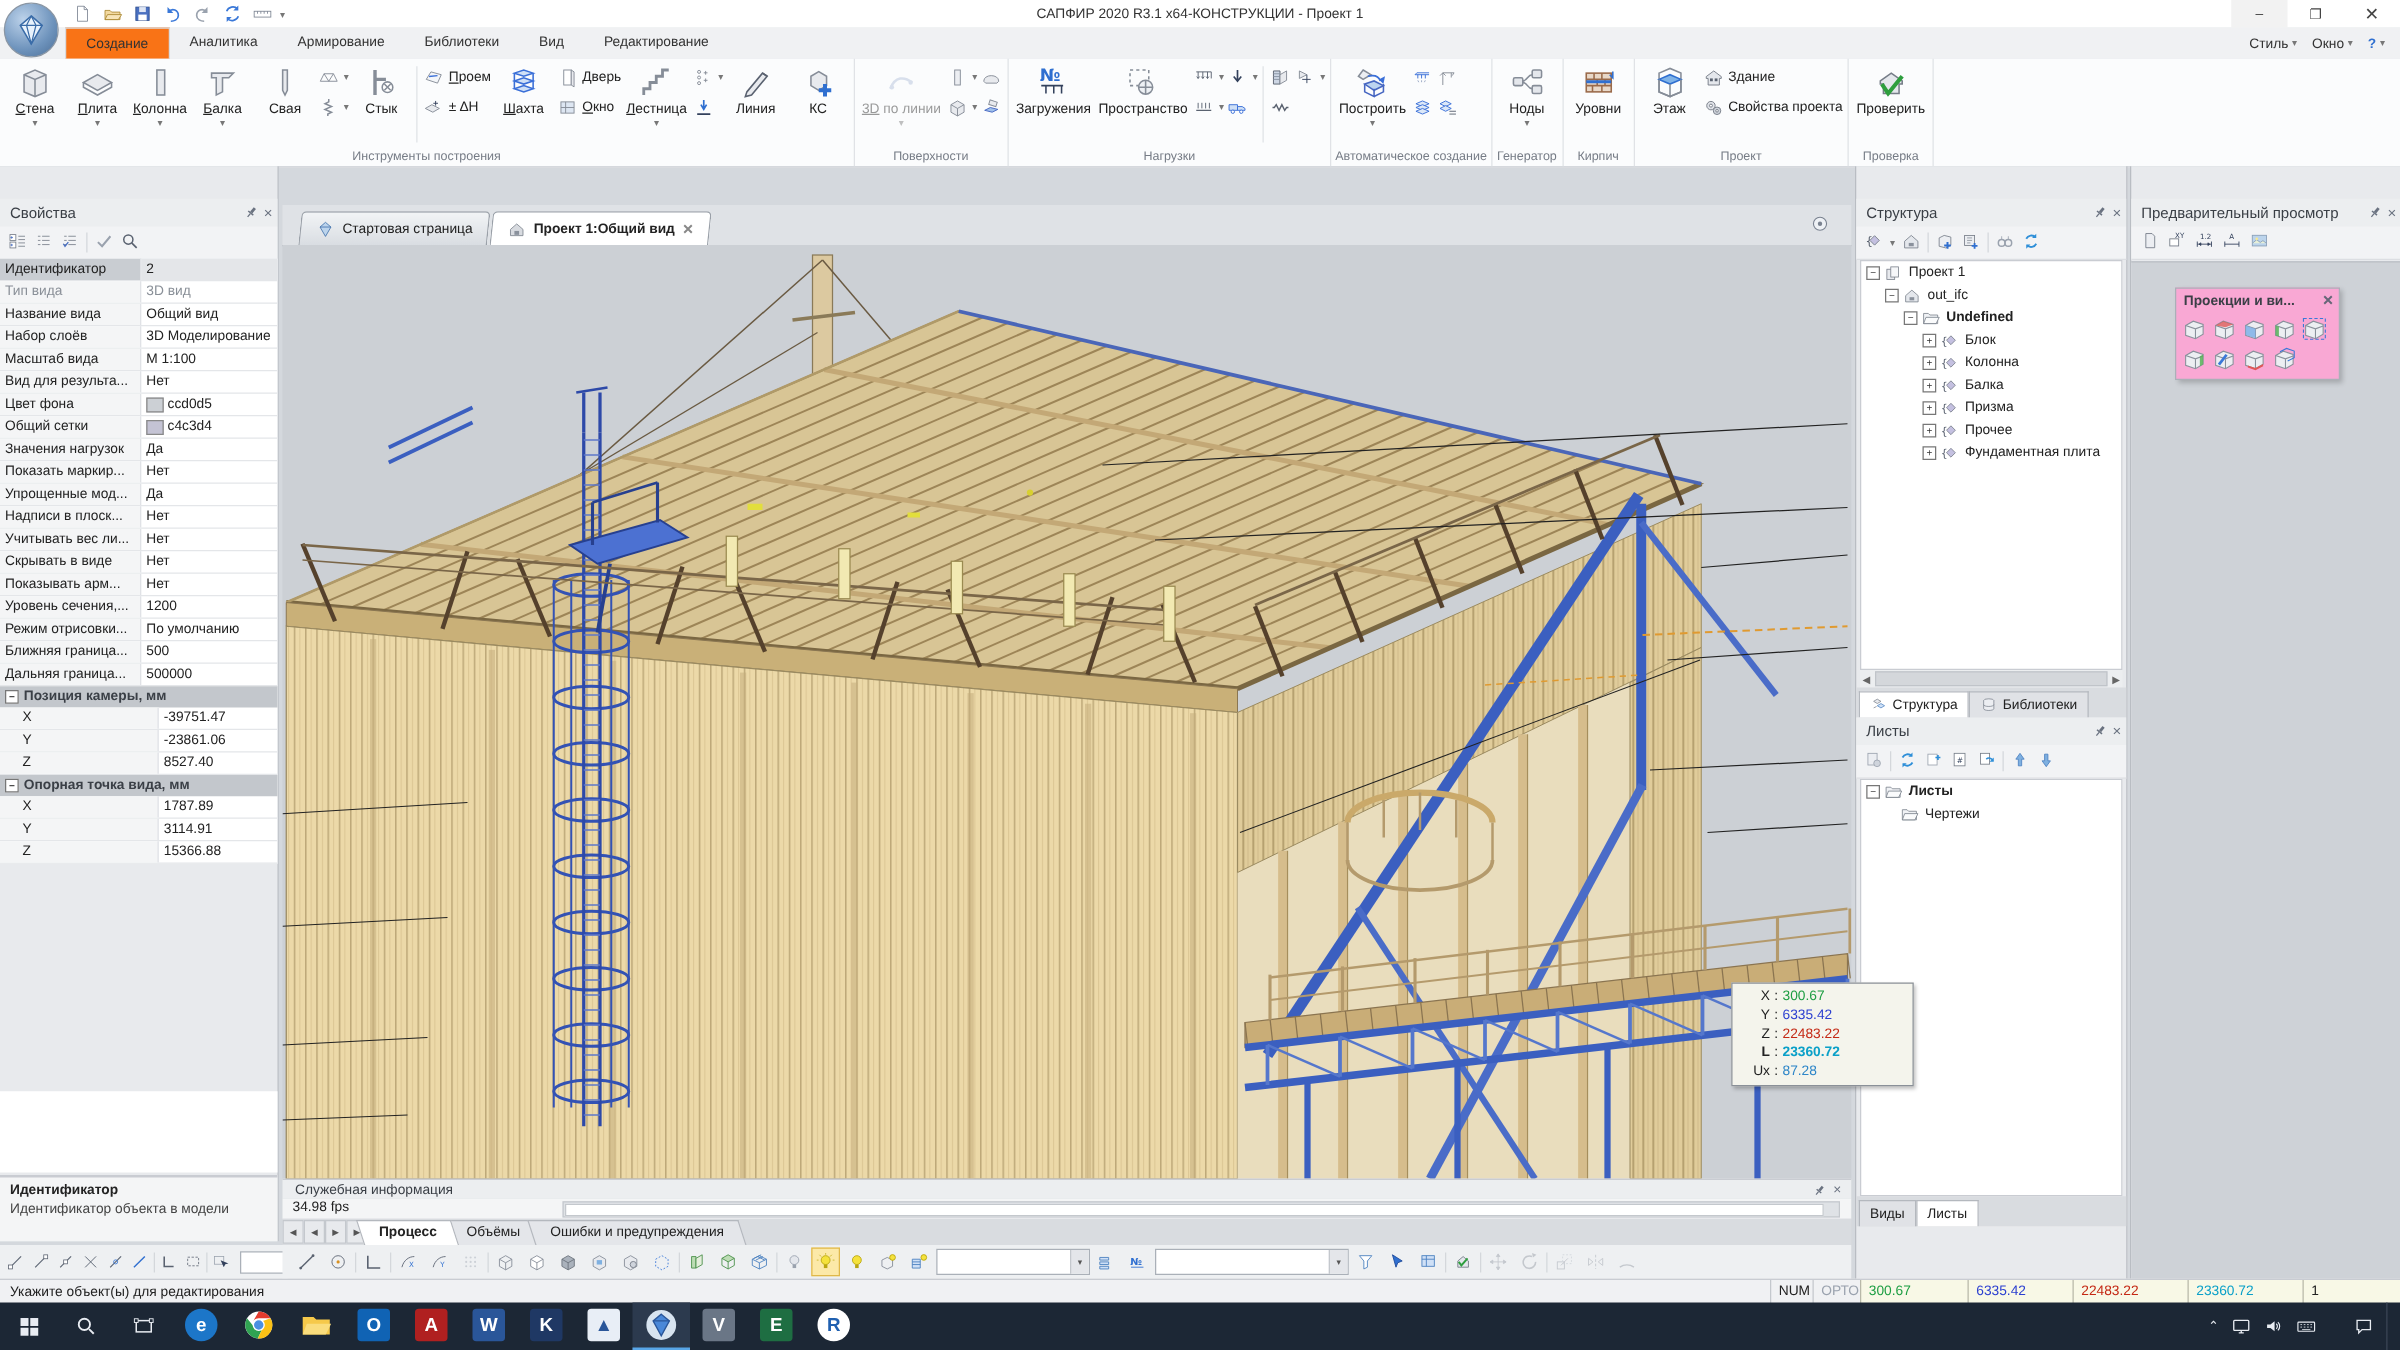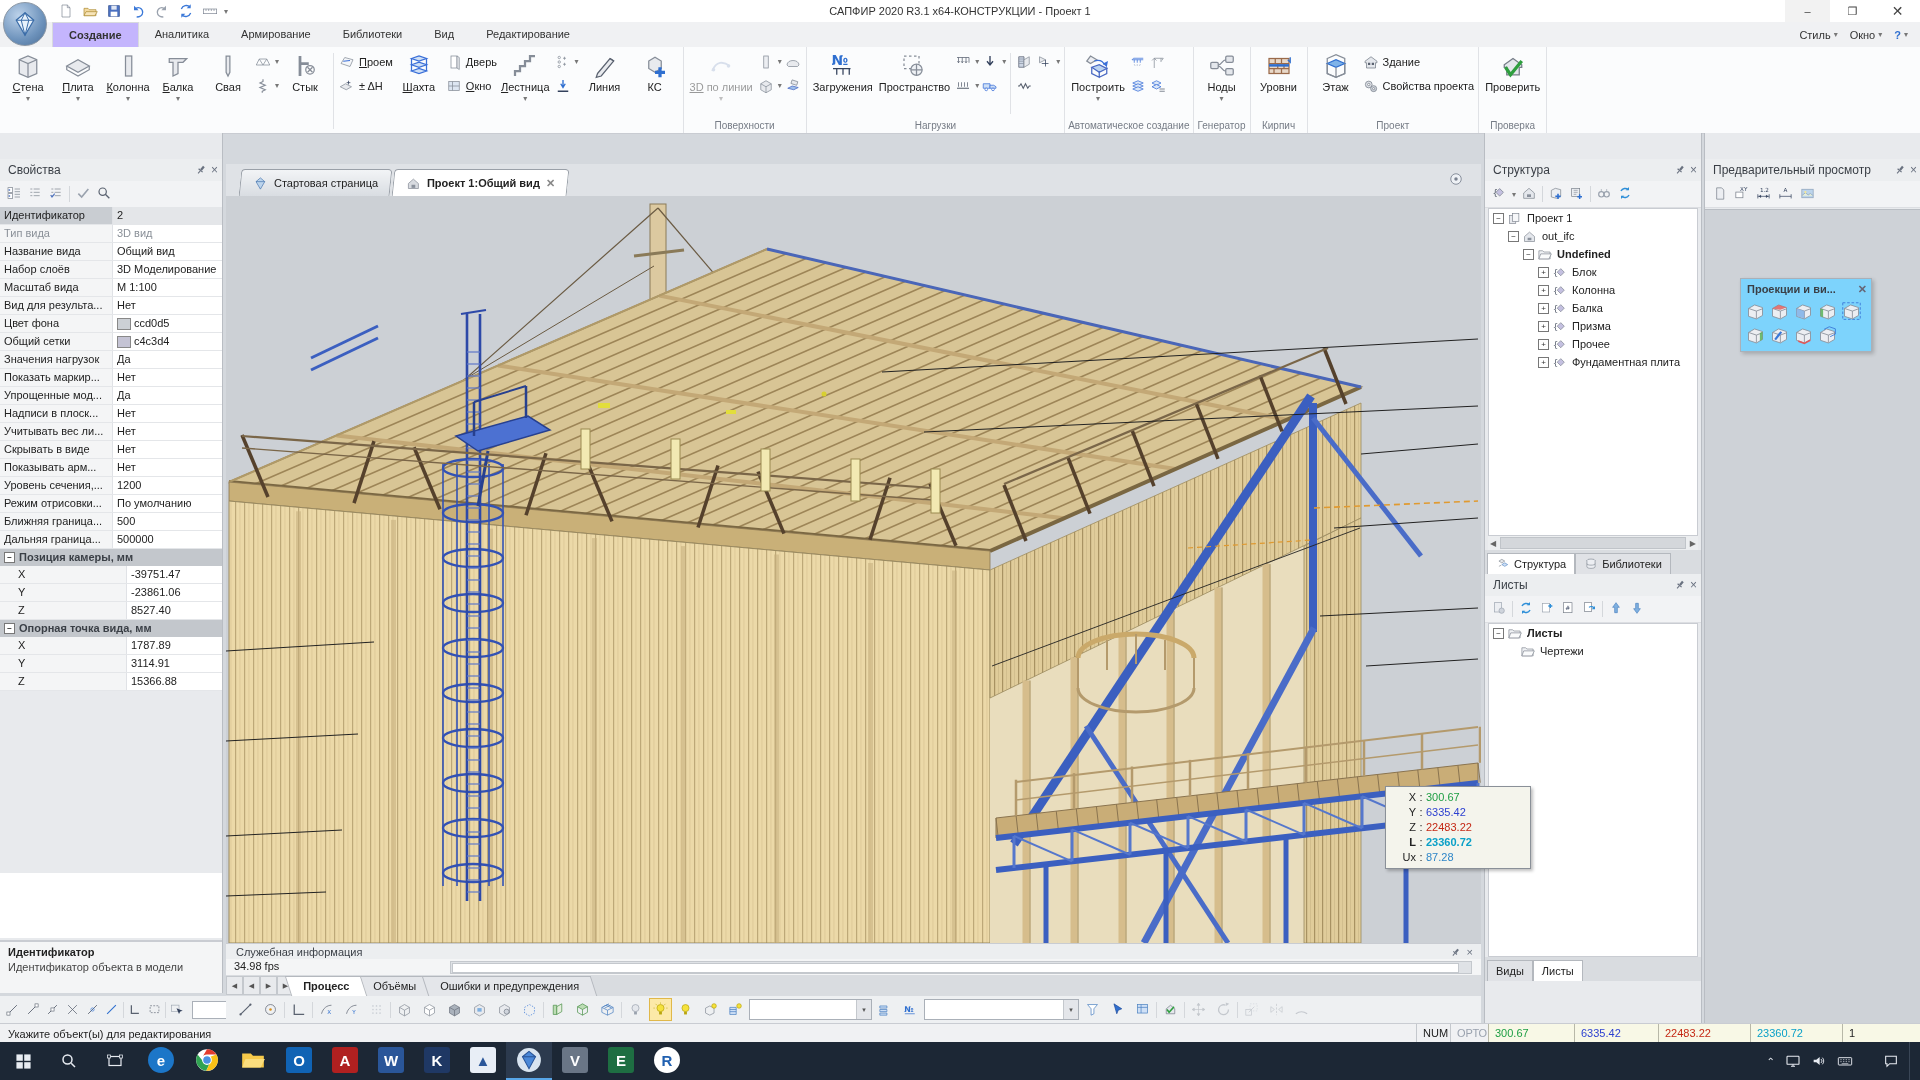--- a/index.html
+++ b/index.html
@@ -16,21 +16,21 @@
   #cap-min{left:1785px;background:#f2f2f2;}
   #cap-max{left:1830px;}
   #cap-close{left:1875px;font-size:14px;}
   #applogo{left:3px;top:2px;width:42px;height:42px;border-radius:50%;z-index:30;
     background:radial-gradient(circle at 35% 30%,#bcd2ea,#6e93bc 60%,#4a6d96);border:1px solid #8a96a4;
     display:flex;align-items:center;justify-content:center;}
   
   #tabsrow{left:0;top:22px;width:1920px;height:25px;background:#f0f1f3;border-bottom:1px solid #dcdee2;}
   #rtabs{position:absolute;left:52px;top:0;height:25px;display:flex;}
   .rtab{padding:0 16px;line-height:25px;color:#333;}
-  .rtab.active{background:#c4b5fd;border:1px solid #d8dade;border-bottom:none;font-weight:bold;}
+  .rtab.active{background:#f97316;border:1px solid #d8dade;border-bottom:none;font-weight:normal;}
   #tabmenu{position:absolute;right:8px;top:0;height:25px;display:flex;align-items:center;gap:4px;color:#333;}
   .tmi{display:flex;align-items:center;gap:3px;padding:0 4px;}
   .dda{font-size:8px;color:#777;}
   
   #ribbon{left:0;top:47px;width:1920px;height:86px;background:#fbfcfd;border-bottom:1px solid #c9ccd2;display:flex;}
   .rgroup{display:flex;flex-direction:column;border-right:1px solid #e0e2e6;padding:2px 3px 0 3px;}
   .ritems{flex:1;display:flex;align-items:flex-start;}
   .rlabel{height:15px;text-align:center;color:#767c86;font-size:10px;line-height:15px;white-space:nowrap;}
   .rbtn{display:flex;flex-direction:column;align-items:center;min-width:44px;padding:2px 3px;}
   .rbtn .lb{font-size:11px;white-space:nowrap;line-height:13px;}
@@ -104,21 +104,21 @@
   .titem{display:flex;align-items:center;height:18px;gap:3px;white-space:nowrap;}
   .titem .tlbl{padding:0 2px;}
   .titem.bold .tlbl{font-weight:bold;}
   .hscroll{height:14px;background:#eceef0;display:flex;align-items:center;}
   .hthumb{flex:1;height:10px;background:#d4d7db;margin:0 2px;border:1px solid #c0c4c9;}
   .dtabs{display:flex;align-items:flex-end;height:24px;background:#d9dce0;padding-left:2px;gap:0;}
   .dtab{height:20px;line-height:20px;padding:0 8px;display:flex;align-items:center;gap:4px;border:1px solid #b4b8be;border-bottom:none;background:#e0e2e6;}
   .dtab.active{background:#fff;}
   #dockB{left:1704px;top:133px;width:216px;height:890px;background:#e8eaed;border-left:1px solid #b9bdc3;}
   #prevcanvas{position:absolute;left:0;top:76px;width:216px;height:814px;background:#ced2d7;border-top:1px solid #b9bdc3;}
-  #palette{left:1740px;top:230px;width:130px;background:#7dd3fc;border:1px solid #aab0b8;box-shadow:2px 2px 4px rgba(0,0,0,.2);z-index:40;margin-top:48px;}
+  #palette{left:1740px;top:230px;width:130px;background:#f9a8d4;border:1px solid #aab0b8;box-shadow:2px 2px 4px rgba(0,0,0,.2);z-index:40;}
   #palhead{height:20px;line-height:20px;font-weight:bold;color:#3a3f46;padding-left:6px;position:relative;}
   #palclose{position:absolute;right:4px;top:0;color:#667;}
   #palcubes{display:flex;flex-wrap:wrap;padding:0 2px 4px 2px;}
   .pcube{width:24px;height:24px;display:flex;align-items:center;justify-content:center;}
   
   #statusbar{left:0;top:1023px;width:1920px;height:19px;background:#f0f1f3;border-top:1px solid #c9ccd2;display:flex;align-items:center;}
   #hint{padding-left:8px;}
   .scell{height:19px;line-height:19px;border-left:1px solid #c4c8cd;text-align:left;padding-left:6px;box-sizing:border-box;}
   #scells{position:absolute;right:0;top:0;display:flex;height:19px;}
   .vcell{background:#f8f8e6;border-left:1px solid #b8b8a8;}
@@ -410,20 +410,21 @@
         <div class="rbtn">
         <span class="ic" style="width:30px;height:30px">
             <svg viewBox="0 0 24 24" width="30" height="30">
               <path d="M7 8l5-3 5 3v6l-5 3-5-3z" fill="#e8eaee" stroke="#868d98"></path>
               <path d="M16 13v8m-4-4h8" stroke="#2f6fd0" stroke-width="2.6"></path>
             </svg>
           </span>
           <span class="lb">КС</span>
         </div>
       </div>
+    <div class="rlabel">Инструменты построения</div>
     </div>
     <div class="rgroup">
     <div class="ritems">
         <div class="rbtn dis">
         <span class="ic" style="width:30px;height:30px">
             <svg viewBox="0 0 24 24" width="30" height="30">
               <path d="M5 16c3-8 9-8 14-4" stroke="#aebed8" fill="none" stroke-width="1.6"></path>
               <circle cx="6" cy="15" r="1.4" fill="#aebed8"></circle>
               <circle cx="18" cy="12" r="1.4" fill="#aebed8"></circle>
             </svg>

